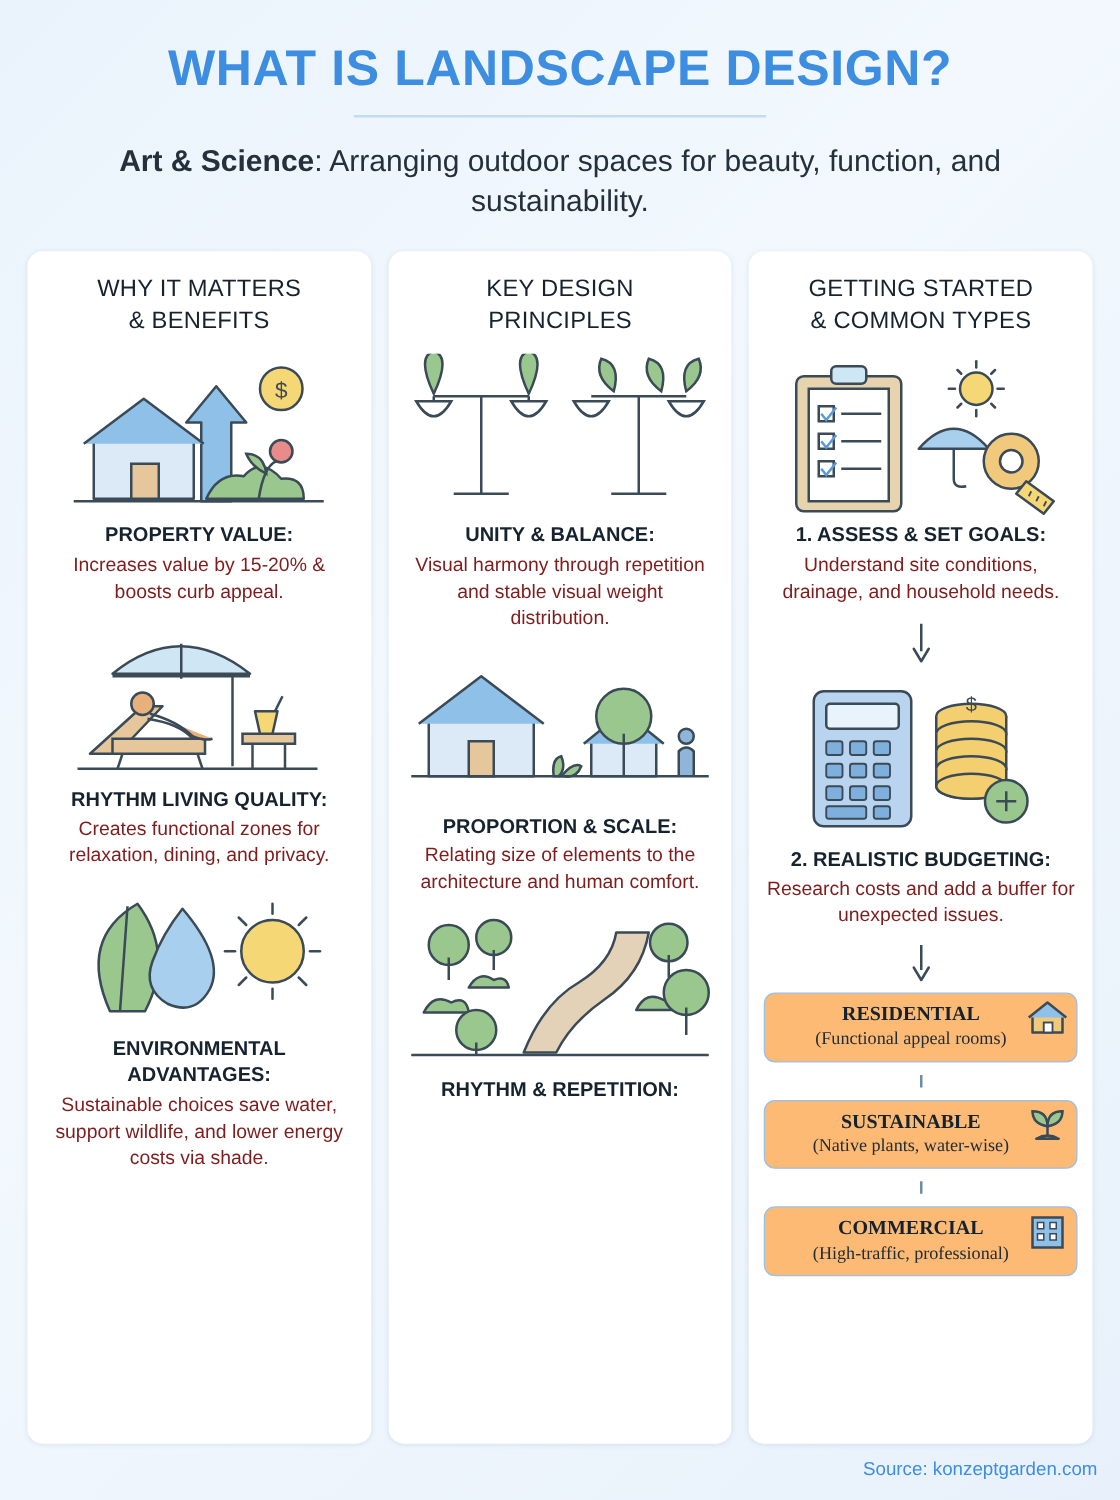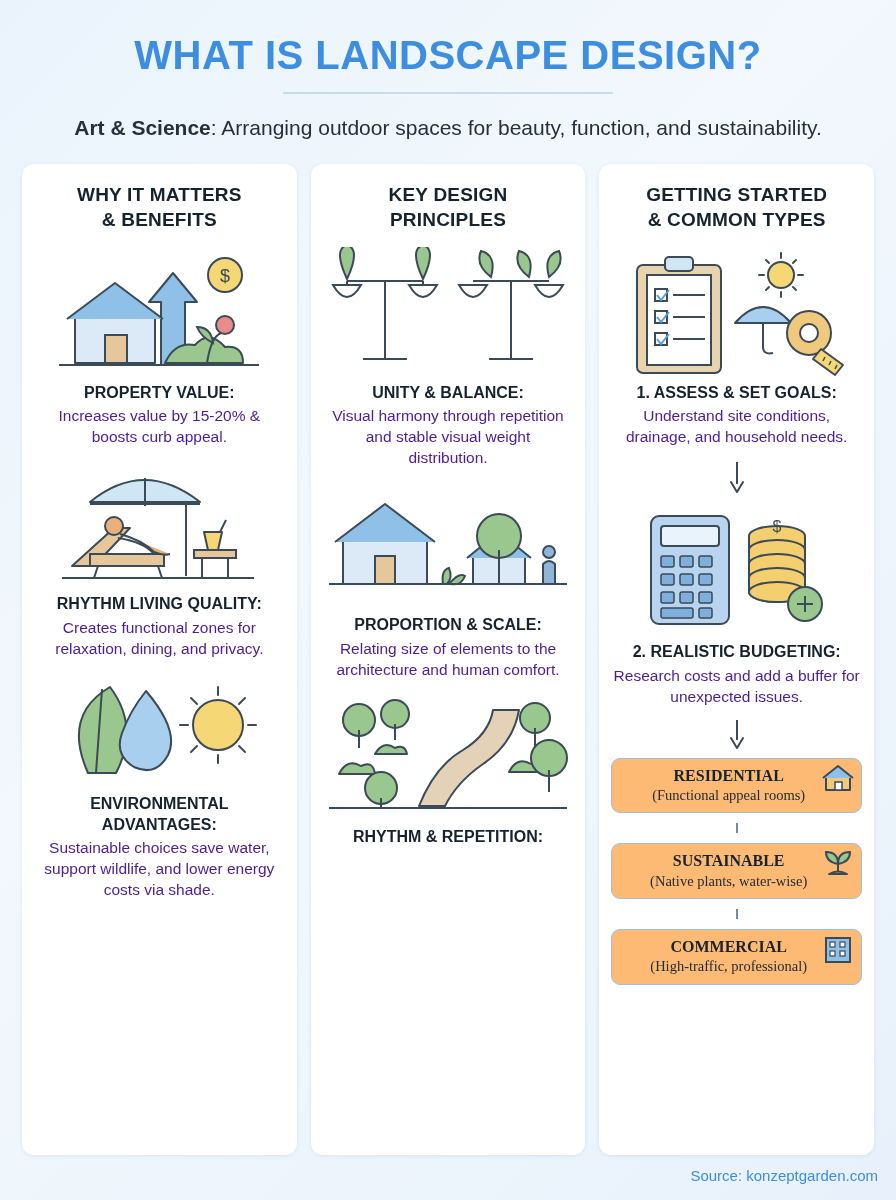--- a/index.html
+++ b/index.html
@@ -31,21 +31,21 @@
     line-height: 1.05;
   }
   .title-rule {
     width: 330px;
     height: 2px;
     background: #c3dcf2;
     margin: 16px auto 0 auto;
   }
   .subtitle {
     text-align: center;
-    font-size: 21px;
+    font-size: 24px;
     color: #24303c;
     margin-top: 20px;
     padding: 0 26px;
     line-height: 1.35;
   }
   .subtitle b {
     font-weight: bold;
   }
   .columns {
     display: flex;
@@ -61,21 +61,21 @@
     border-radius: 12px;
     box-shadow: 0 1px 4px rgba(45, 90, 140, 0.10);
     padding: 18px 12px 16px 12px;
     box-sizing: border-box;
     display: flex;
     flex-direction: column;
   }
   .col-title {
     text-align: center;
     font-size: 19px;
-    font-weight: bold;
+    font-weight: normal;
     color: #16232f;
     line-height: 1.32;
     letter-spacing: 0.2px;
     margin-bottom: 4px;
   }
   .block {
     display: flex;
     flex-direction: column;
     align-items: center;
     margin-top: 10px;
@@ -91,21 +91,21 @@
     text-align: center;
     font-size: 16px;
     font-weight: bold;
     color: #16232f;
     line-height: 1.3;
     margin-top: 6px;
   }
   .block-body {
     text-align: center;
     font-size: 15.5px;
-    color: #4c1d95;
+    color: #7f1d1d;
     line-height: 1.35;
     margin-top: 3px;
     padding: 0 2px;
   }
   .arrow-down {
     display: flex;
     justify-content: center;
     margin: 12px 0 2px 0;
   }
   .type-list {

